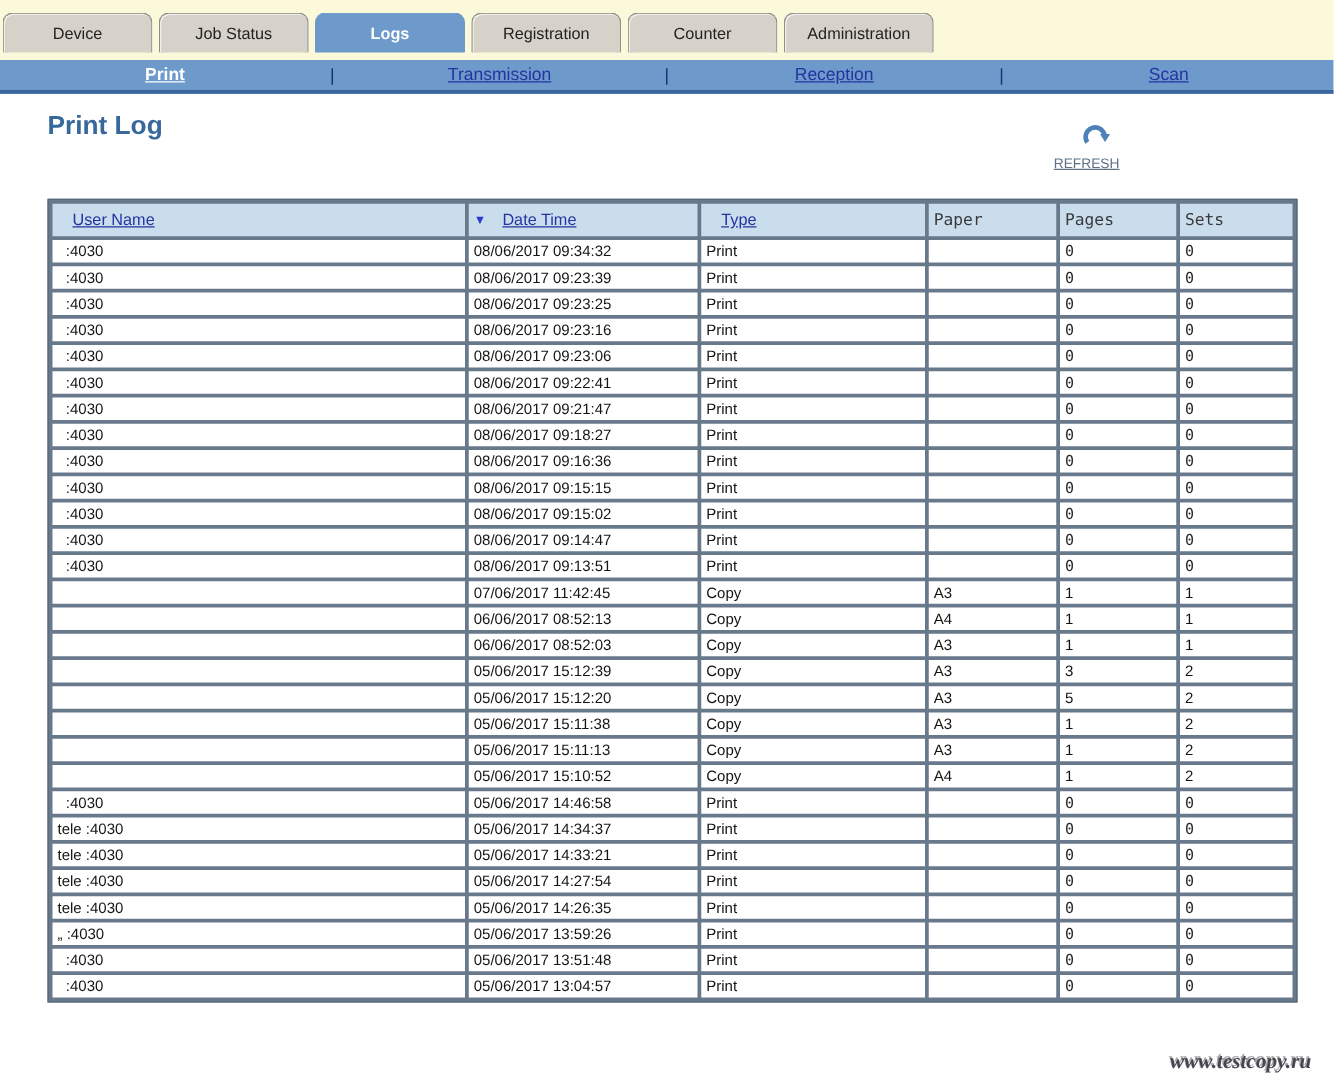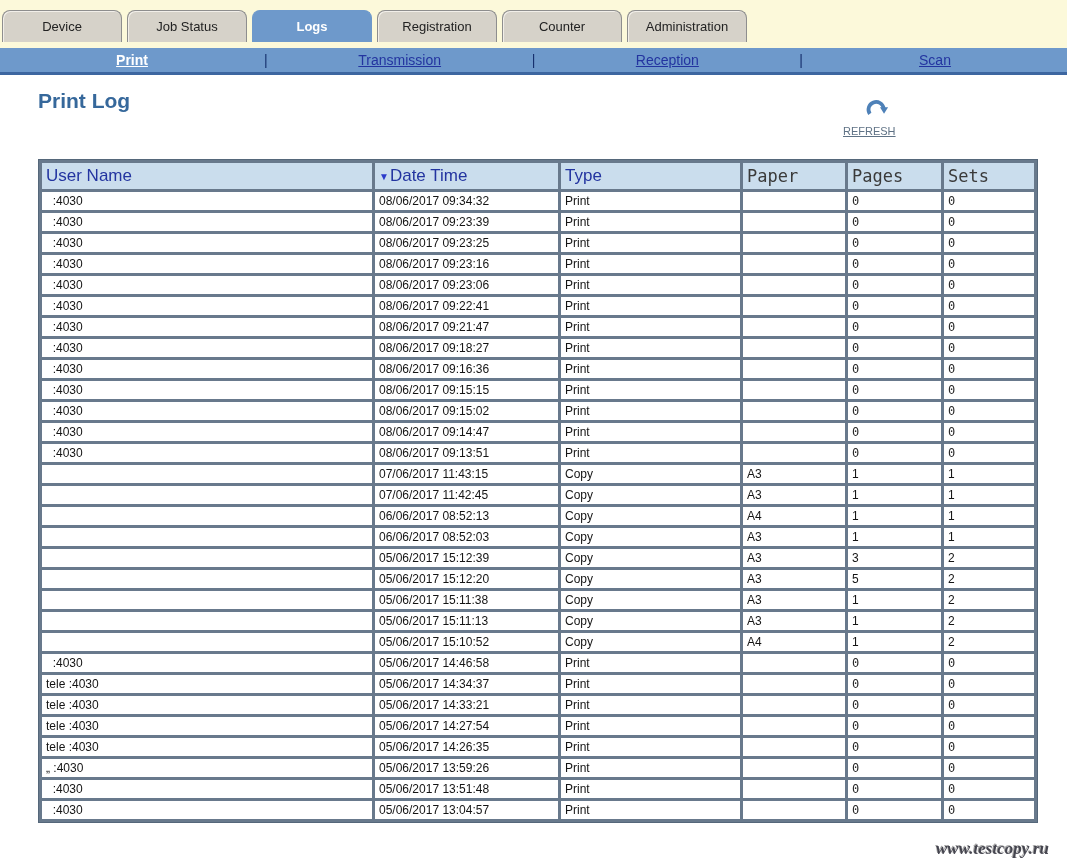--- a/index.html
+++ b/index.html
@@ -37,23 +37,23 @@
   .refresh-label{font-size:11px;color:#5f7285;text-decoration:underline;letter-spacing:0px;}
 
   
   table.log{margin:46px 0 0 38px;width:998px;table-layout:fixed;
     border-collapse:separate;border-spacing:3px;background:var(--grid);
     border:1px solid var(--grid-outer);}
   col.c-user{width:330px;} col.c-date{width:183px;} col.c-type{width:179px;}
   col.c-paper{width:102px;} col.c-pages{width:93px;} col.c-sets{width:90px;}
   th{background:var(--head-bg);text-align:left;font-weight:normal;height:26px;
     padding:0 4px;vertical-align:middle;}
-  th a{color:var(--navy);font-size:17px;cursor:pointer;}
+  th a{color:var(--navy);font-size:13px;text-decoration:underline;cursor:pointer;margin-left:12px;}
   th .sort-icon{color:#2b3aca;font-size:10px;margin-right:1px;vertical-align:1px;}
-  th.monohead{font-family:"DejaVu Sans Mono",monospace;font-size:17px;color:#3a3a3a;}
+  th.monohead{font-family:"DejaVu Sans Mono",monospace;font-size:13px;color:#3a3a3a;}
   td{background:#fff;height:18px;line-height:17px;padding:0 4px;font-size:12px;
     color:var(--cell-text);white-space:pre;overflow:hidden;vertical-align:middle;}
   td.mono{font-family:"DejaVu Sans Mono",monospace;font-size:12px;color:#2a2a2a;}
 
   
   .watermark{position:absolute;top:839px;right:18px;font-family:Liberation Serif, serif;
     font-weight:bold;font-style:italic;font-size:17px;color:rgba(58,58,68,0.92);
     text-shadow:-1px -1px 0 rgba(0,0,0,0.35),1px 1px 0 rgba(255,255,255,0.95);}
 </style>
 </head>
@@ -224,28 +224,20 @@
           <tr>
             <td>  :4030</td>
             <td>08/06/2017 09:13:51</td>
             <td>Print</td>
             <td></td>
             <td class="mono">0</td>
             <td class="mono">0</td>
           </tr>
           <tr>
             <td></td>
-            <td>07/06/2017 11:43:15</td>
-            <td>Copy</td>
-            <td>A3</td>
-            <td>1</td>
-            <td>1</td>
-          </tr>
-          <tr>
-            <td></td>
             <td>07/06/2017 11:42:45</td>
             <td>Copy</td>
             <td>A3</td>
             <td>1</td>
             <td>1</td>
           </tr>
           <tr>
             <td></td>
             <td>06/06/2017 08:52:13</td>
             <td>Copy</td>

